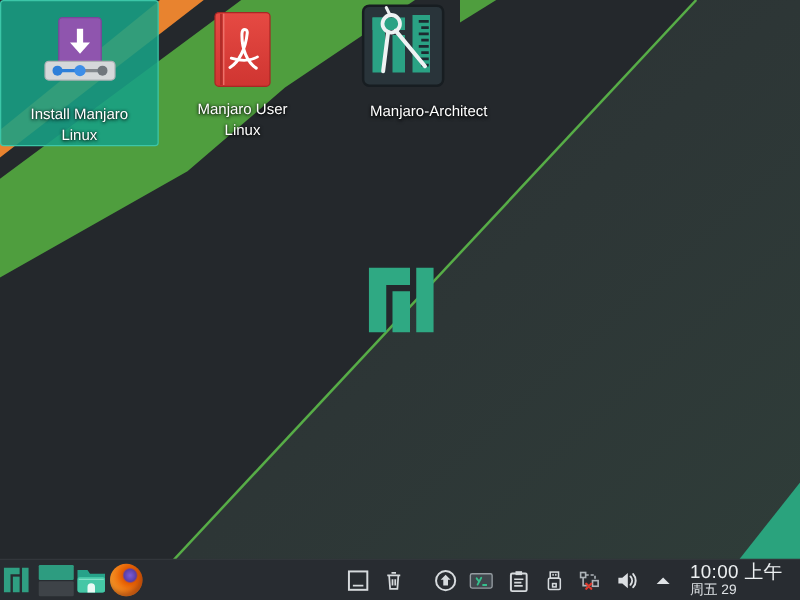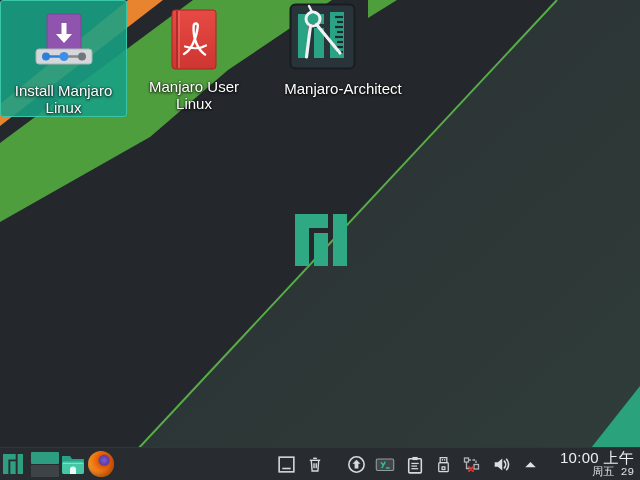--- a/index.html
+++ b/index.html
@@ -13,21 +13,21 @@
   .cell{position:absolute;top:0;height:117px;display:flex;flex-direction:column;
         align-items:center;box-sizing:border-box;cursor:default;}
   .cell1{left:0;width:127px;background:rgba(24,160,133,0.88);
          border:1px solid #3cc6a8;border-radius:3px;}
   .cell2{left:130px;width:128px;}
   .cell3{left:256px;width:132px;}
   .icon-art{flex:0 0 auto;}
   .cell1 .icon-art{margin-top:11px;}
   .cell2 .icon-art{margin-top:9px;}
   .cell3 .icon-art{margin-top:3px;}
-  .icon-label{margin-top:4px;font-size:15px;line-height:17px;color:#ffffff;
+  .icon-label{margin-top:4px;font-size:12px;line-height:17px;color:#ffffff;
               text-align:center;max-width:104px;
               text-shadow:0 1px 3px rgba(0,0,0,0.9),0 0 2px rgba(0,0,0,0.7);}
   .cell3 .icon-label{max-width:126px;white-space:nowrap;margin-top:6px;margin-left:42px;}
 
   
   .panel{position:absolute;left:0;bottom:0;width:640px;height:33px;
          background:#282c31;border-top:1px solid rgba(255,255,255,0.05);
          box-sizing:border-box;display:flex;align-items:center;}
   .panel button{background:none;border:none;padding:0;margin:0;cursor:pointer;
                 display:flex;align-items:center;justify-content:center;}
@@ -42,24 +42,24 @@
   .ff-btn{width:28px;height:28px;margin-left:5px;}
   .ff-ball{width:26px;height:26px;border-radius:50%;
      background:radial-gradient(circle at 62% 36%, #7b5bd6 0%, #5b3fa8 21%,
         #e35b00 27%, #ef7712 46%, #f49426 68%, #f8b73c 100%);
      box-shadow:inset -2px -3px 4px rgba(130,30,0,0.55);}
   .tray{margin-left:auto;display:flex;align-items:center;gap:7px;
         padding-right:6px;height:100%;}
   .tray .ticon{width:22px;height:22px;display:flex;align-items:center;
         justify-content:center;}
   .gap-l{margin-left:12px;}
-  .clock{margin-left:4px;color:#eceff1;text-align:right;line-height:1;
+  .clock{margin-left:4px;color:#eceff1;text-align:left;line-height:1;
          cursor:default;min-width:82px;}
   .clock .time{font-size:15px;letter-spacing:0.3px;}
-  .clock .date{font-size:11px;margin-top:2px;color:#dfe3e6;font-family:Liberation Mono, monospace;}
+  .clock .date{font-size:11px;margin-top:2px;color:#dfe3e6;}
 </style>
 </head>
 <body>
 
 <div class="desktop">
 
   <svg class="wall" width="640" height="480" viewBox="0 0 640 480">
     <defs>
       <linearGradient id="rg" x1="0" y1="0" x2="1" y2="1">
         <stop offset="0" stop-color="#2b2f33"></stop>

